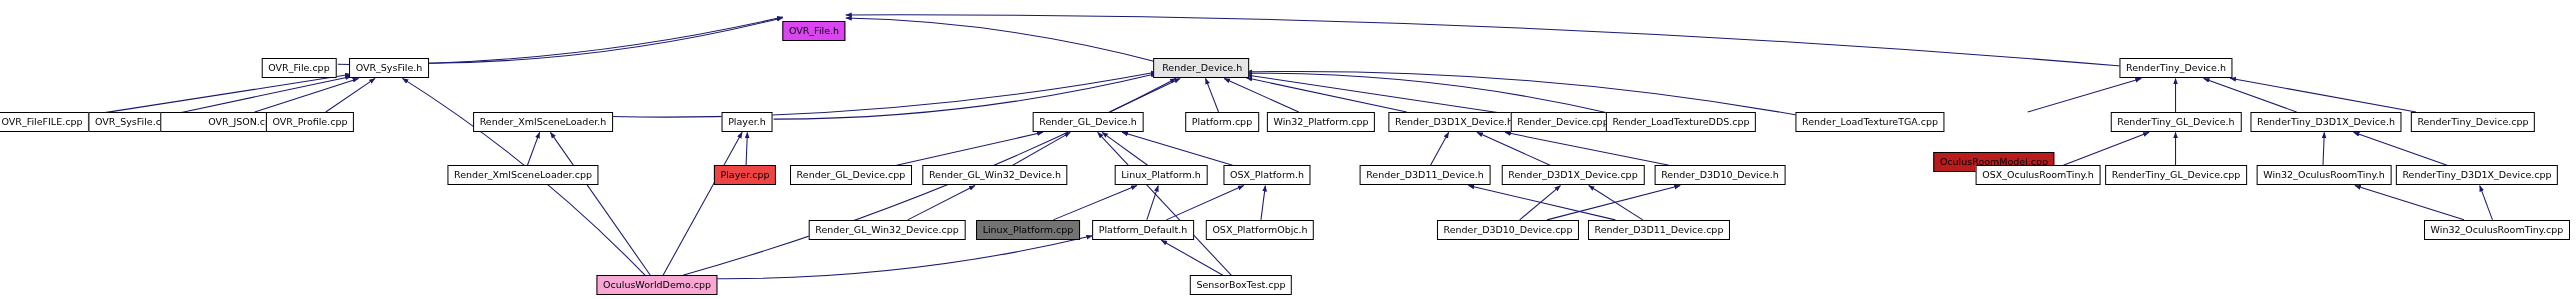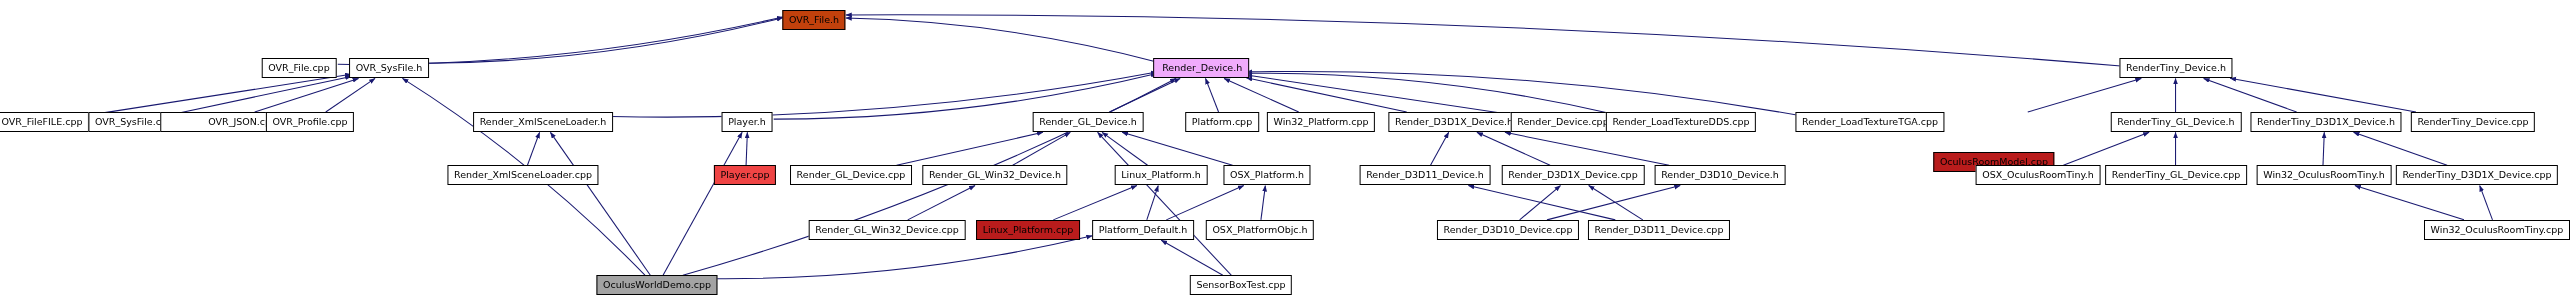--- a/index.html
+++ b/index.html
@@ -99,24 +99,24 @@
       <path d="M3277.8896103896104,160 L3145.1103896103896,112" class="edge" stroke="#191970" marker-end="url(#arrow)"></path>
       <path d="M3448.344155844156,160 L3183,111.69858156028369" class="edge" stroke="#191970" marker-end="url(#arrow)"></path>
       <path d="M2944.7763157894738,236 L3067.2236842105262,189" class="edge" stroke="#191970" marker-end="url(#arrow)"></path>
       <path d="M3105,236 L3105,189" class="edge" stroke="#191970" marker-end="url(#arrow)"></path>
       <path d="M3315.5723684210525,236 L3317.4276315789475,189" class="edge" stroke="#191970" marker-end="url(#arrow)"></path>
       <path d="M3492.7894736842104,236 L3359.2105263157896,189" class="edge" stroke="#191970" marker-end="url(#arrow)"></path>
       <path d="M3516.897435897436,314 L3361.102564102564,265" class="edge" stroke="#191970" marker-end="url(#arrow)"></path>
       <path d="M3557.608974358974,314 L3539.391025641026,265" class="edge" stroke="#191970" marker-end="url(#arrow)"></path>
     </svg>
   <div id="nodes">
-      <div class="node root" style="left: 814px; top: 10px; min-width: 52px; background: #c2410c;">OVR_File.h</div>
+      <div class="node root" style="left: 814px; top: 21px; min-width: 52px; background: #d946ef;">OVR_File.h</div>
       <div class="node" style="left: 299px; top: 58px; min-width: 64px; background: rgb(255, 255, 255);">OVR_File.cpp</div>
       <div class="node" style="left: 389px; top: 58px; min-width: 67px; background: rgb(255, 255, 255);">OVR_SysFile.h</div>
-      <div class="node" style="left: 1201px; top: 58px; min-width: 79px; background: #f0abfc; padding-left: 8px;">Render_Device.h</div>
+      <div class="node" style="left: 1201px; top: 58px; min-width: 79px; background: #e5e5e5; padding-left: 8px;">Render_Device.h</div>
       <div class="node" style="left: 2176px; top: 58px; min-width: 98px; background: rgb(255, 255, 255);">RenderTiny_Device.h</div>
       <div class="node" style="left: 42px; top: 112px; min-width: 70px; background: rgb(255, 255, 255);">OVR_FileFILE.cpp</div>
       <div class="node" style="left: 134px; top: 112px; min-width: 67px; background: rgb(255, 255, 255);">OVR_SysFile.cpp</div>
       <div class="node" style="left: 222px; top: 112px; min-width: 59px; background: rgb(255, 255, 255); padding-left: 47px;">OVR_JSON.cpp</div>
       <div class="node" style="left: 310px; top: 112px; min-width: 66px; background: rgb(255, 255, 255);">OVR_Profile.cpp</div>
       <div class="node" style="left: 543px; top: 112px; min-width: 126px; background: rgb(255, 255, 255);">Render_XmlSceneLoader.h</div>
       <div class="node" style="left: 747px; top: 112px; min-width: 41px; background: rgb(255, 255, 255);">Player.h</div>
       <div class="node" style="left: 1088px; top: 112px; min-width: 91px; background: rgb(255, 255, 255);">Render_GL_Device.h</div>
       <div class="node" style="left: 1222px; top: 112px; min-width: 57px; background: rgb(255, 255, 255);">Platform.cpp</div>
       <div class="node" style="left: 1321px; top: 112px; min-width: 90px; background: rgb(255, 255, 255);">Win32_Platform.cpp</div>
@@ -135,23 +135,23 @@
       <div class="node" style="left: 1161px; top: 165px; min-width: 81px; background: rgb(255, 255, 255);">Linux_Platform.h</div>
       <div class="node" style="left: 1267px; top: 165px; min-width: 76px; background: rgb(255, 255, 255);">OSX_Platform.h</div>
       <div class="node" style="left: 1425px; top: 165px; min-width: 115px; background: rgb(255, 255, 255);">Render_D3D11_Device.h</div>
       <div class="node" style="left: 1573px; top: 165px; min-width: 126px; background: rgb(255, 255, 255);">Render_D3D1X_Device.cpp</div>
       <div class="node" style="left: 1720px; top: 165px; min-width: 116px; background: rgb(255, 255, 255);">Render_D3D10_Device.h</div>
       <div class="node" style="left: 2038px; top: 165px; min-width: 97px; background: rgb(255, 255, 255);">OSX_OculusRoomTiny.h</div>
       <div class="node" style="left: 2176px; top: 165px; min-width: 125px; background: rgb(255, 255, 255);">RenderTiny_GL_Device.cpp</div>
       <div class="node" style="left: 2324px; top: 165px; min-width: 118px; background: rgb(255, 255, 255); text-align: center;">Win32_OculusRoomTiny.h</div>
       <div class="node" style="left: 2477px; top: 165px; min-width: 136px; background: rgb(255, 255, 255); text-align: right;">RenderTiny_D3D1X_Device.cpp</div>
       <div class="node" style="left: 887px; top: 220px; min-width: 139px; background: rgb(255, 255, 255);">Render_GL_Win32_Device.cpp</div>
-      <div class="node" style="left: 1028px; top: 220px; min-width: 89px; background: #b91c1c;">Linux_Platform.cpp</div>
+      <div class="node" style="left: 1028px; top: 220px; min-width: 89px; background: #737373;">Linux_Platform.cpp</div>
       <div class="node" style="left: 1143px; top: 220px; min-width: 91px; background: rgb(255, 255, 255);">Platform_Default.h</div>
       <div class="node" style="left: 1260px; top: 220px; min-width: 88px; background: rgb(255, 255, 255);">OSX_PlatformObjc.h</div>
       <div class="node" style="left: 1508px; top: 220px; min-width: 123px; background: rgb(255, 255, 255);">Render_D3D10_Device.cpp</div>
       <div class="node" style="left: 1659px; top: 220px; min-width: 125px; background: rgb(255, 255, 255);">Render_D3D11_Device.cpp</div>
       <div class="node" style="left: 2497px; top: 220px; min-width: 118px; background: rgb(255, 255, 255);">Win32_OculusRoomTiny.cpp</div>
-      <div class="node" style="left: 657px; top: 275px; min-width: 105px; background: #a3a3a3;">OculusWorldDemo.cpp</div>
+      <div class="node" style="left: 657px; top: 275px; min-width: 105px; background: #f9a8d4;">OculusWorldDemo.cpp</div>
       <div class="node" style="left: 1241px; top: 275px; min-width: 92px; background: rgb(255, 255, 255);">SensorBoxTest.cpp</div>
     </div>
 </div>
 
 
 </body></html>

